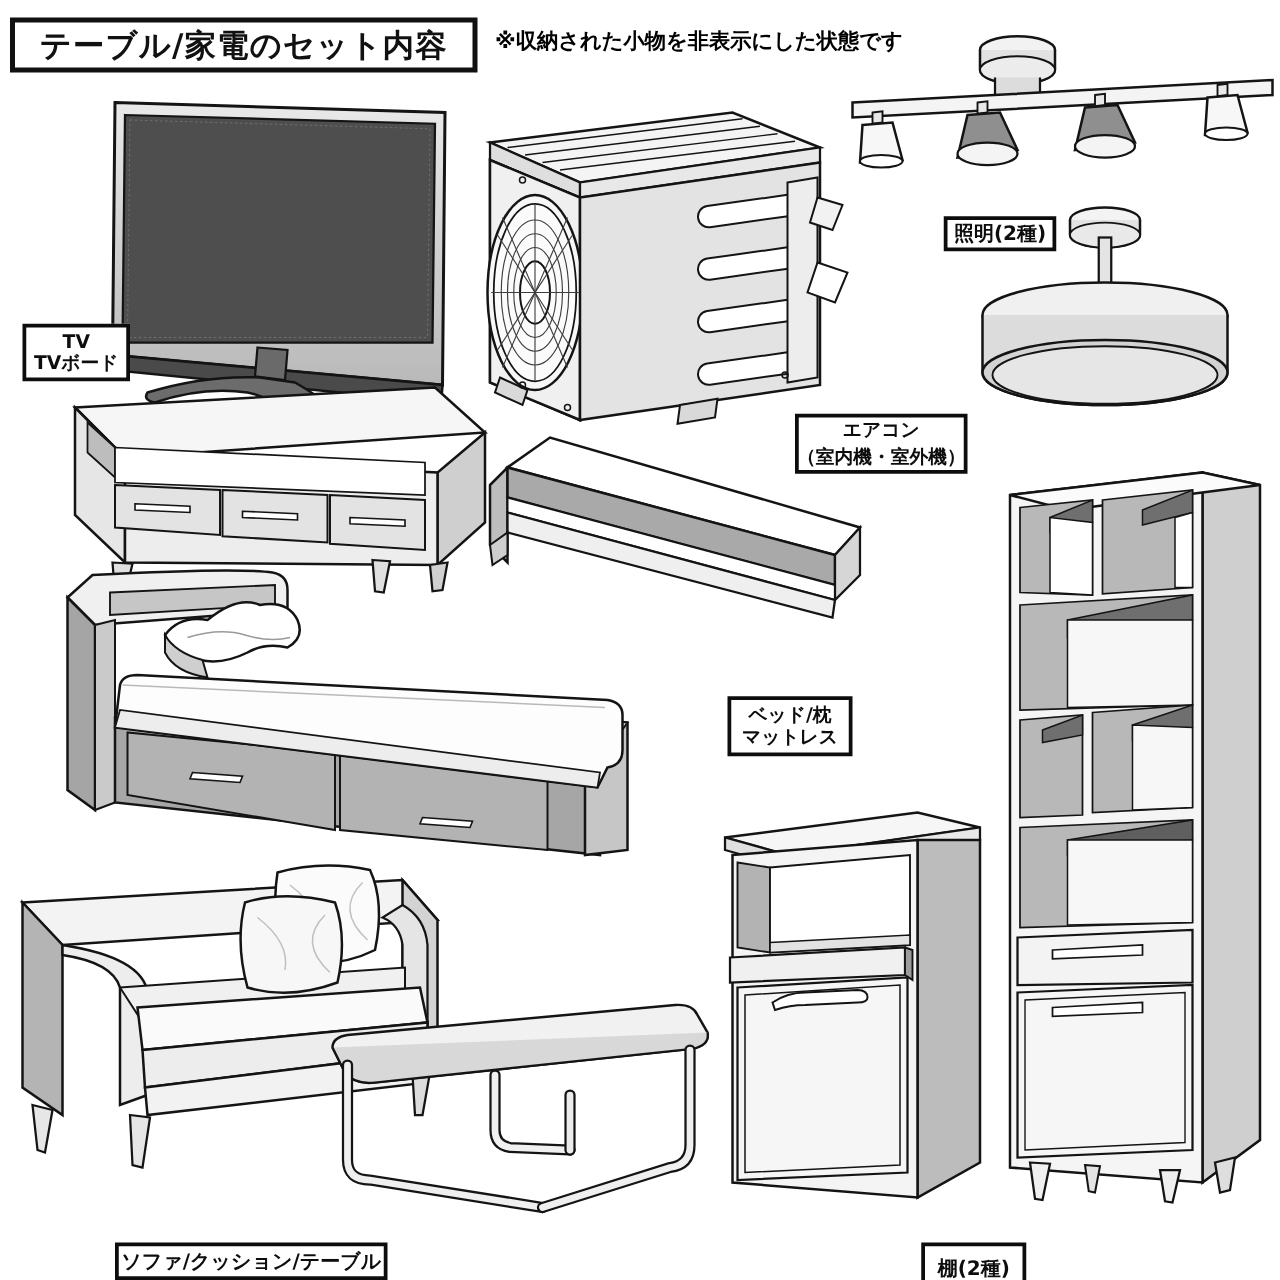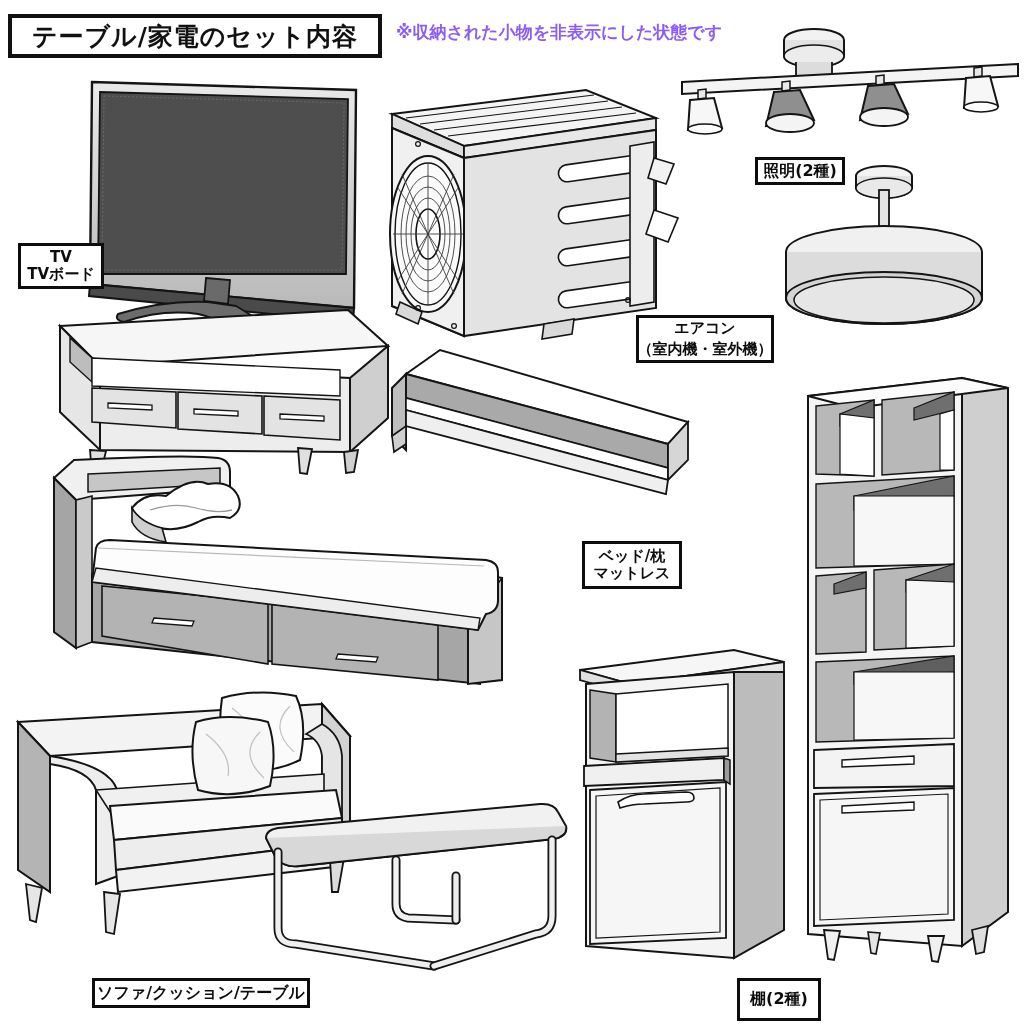--- a/index.html
+++ b/index.html
@@ -29,37 +29,38 @@
     letter-spacing: 1px;
     color: #111111;
     white-space: nowrap;
     font-family: "DejaVu Sans", "Liberation Sans", sans-serif;
   }
   #note-text {
     position: absolute;
     left: 396px; top: 21px;
     font-size: 17px;
     font-weight: 700;
-    color: #8b5cf6;
+    color: #000000;
     white-space: nowrap;
     font-family: "DejaVu Sans", "Liberation Sans", sans-serif;
   }
   
   .caption {
     position: absolute;
     border: 3px solid #0d0d0d;
     background: #ffffff;
     display: flex; flex-direction: column;
     align-items: center; justify-content: center;
     padding: 2px 6px;
     font-weight: 700;
     color: #0d0d0d;
     line-height: 1.15;
     white-space: nowrap;
     font-family: "DejaVu Sans", "Liberation Sans", sans-serif;
+    margin-top: 16px;
   }
   .caption span { display: block; text-align: center; }
   
   .illus { position: absolute; }
   .illus svg { display: block; overflow: visible; }
 </style>
 </head>
 <body>
 
 <div id="page">

